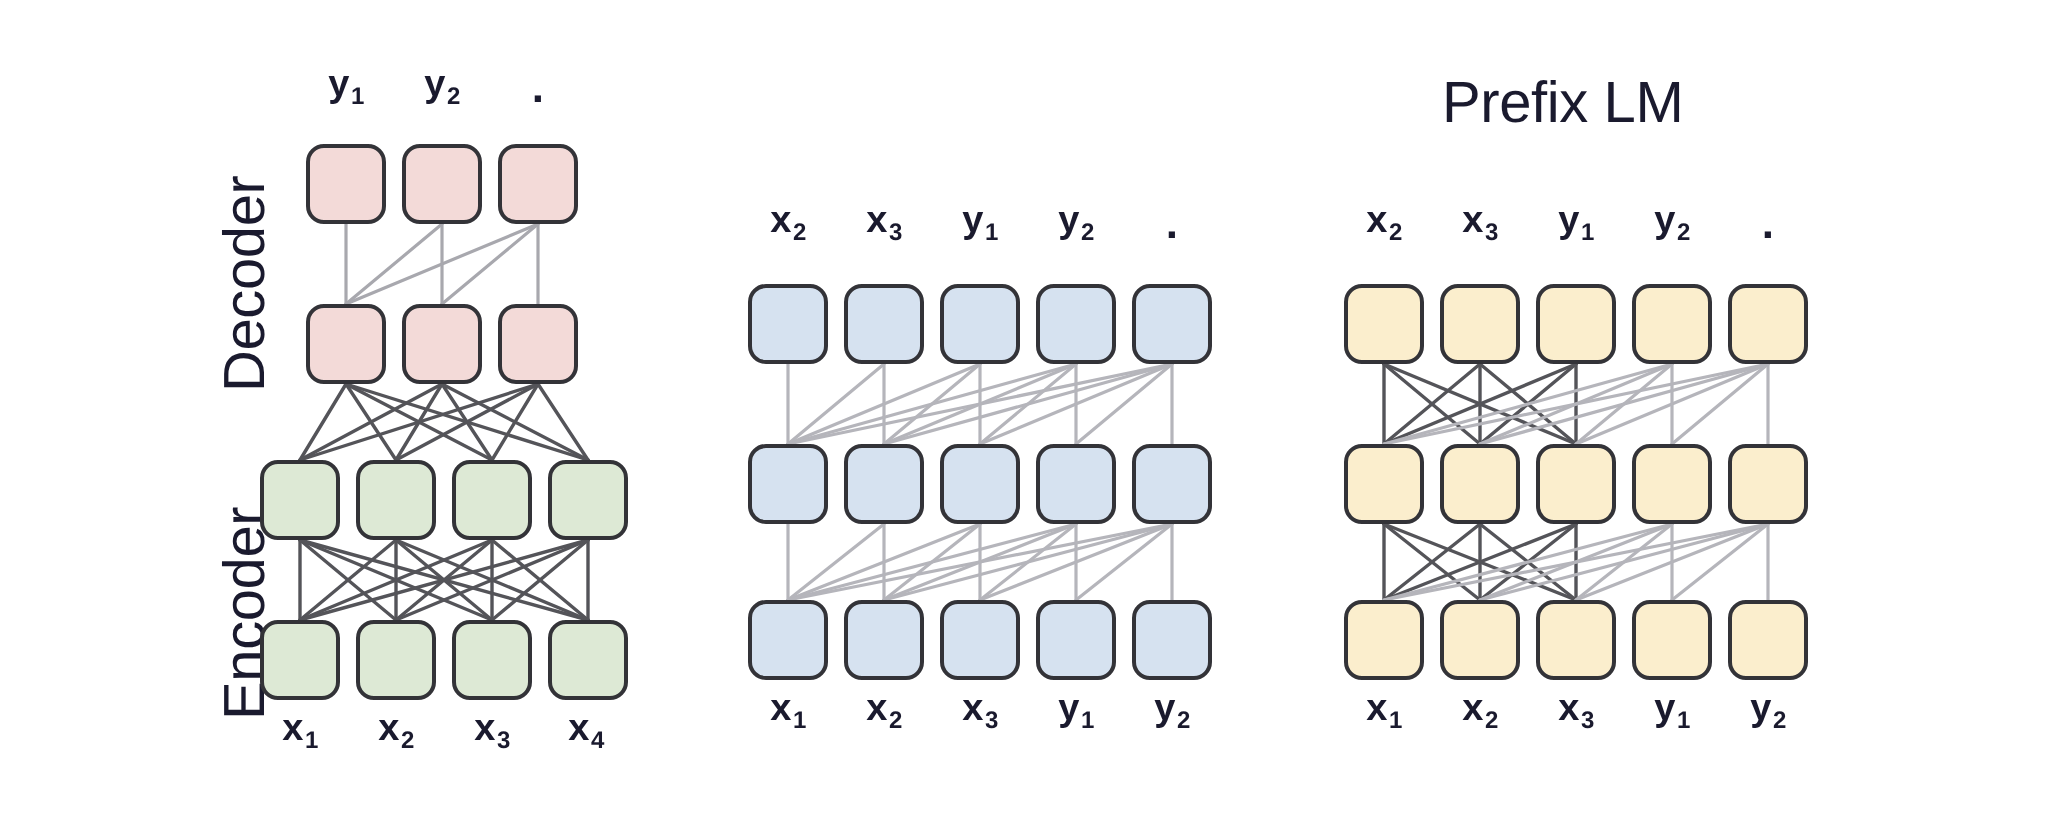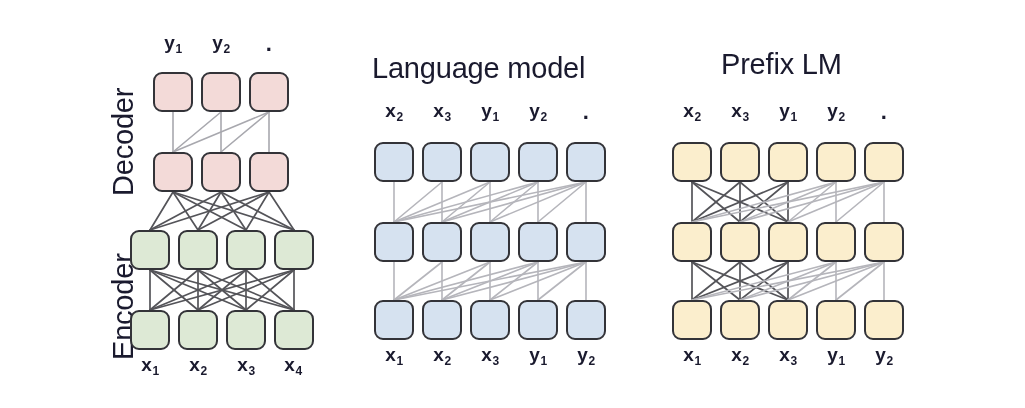--- a/index.html
+++ b/index.html
@@ -244,21 +244,20 @@
     <div class="node green" style="left:226px; top:310px;"></div>
     <div class="node green" style="left:274px; top:310px;"></div>
 
     <div class="tok" style="left:128px; top:354px;">x<sub>1</sub></div>
     <div class="tok" style="left:176px; top:354px;">x<sub>2</sub></div>
     <div class="tok" style="left:224px; top:354px;">x<sub>3</sub></div>
     <div class="tok" style="left:271px; top:354px;">x<sub>4</sub></div>
   </div>
 
   <div class="panel" id="panel-lm">
-    <div class="panel-title" style="left:12px; top:52px;">Language model</div>
 
     <div class="tok" style="left:12px;  top:100px;">x<sub>2</sub></div>
     <div class="tok" style="left:60px;  top:100px;">x<sub>3</sub></div>
     <div class="tok" style="left:108px; top:100px;">y<sub>1</sub></div>
     <div class="tok" style="left:156px; top:100px;">y<sub>2</sub></div>
     <div class="tok dot" style="left:204px; top:104px;">.</div>
 
     <div class="node blue" style="left:14px;  top:142px;"></div>
     <div class="node blue" style="left:62px;  top:142px;"></div>
     <div class="node blue" style="left:110px; top:142px;"></div>
@@ -278,21 +277,21 @@
     <div class="node blue" style="left:206px; top:300px;"></div>
 
     <div class="tok" style="left:12px;  top:344px;">x<sub>1</sub></div>
     <div class="tok" style="left:60px;  top:344px;">x<sub>2</sub></div>
     <div class="tok" style="left:108px; top:344px;">x<sub>3</sub></div>
     <div class="tok" style="left:156px; top:344px;">y<sub>1</sub></div>
     <div class="tok" style="left:204px; top:344px;">y<sub>2</sub></div>
   </div>
 
   <div class="panel" id="panel-prefix">
-    <div class="panel-title" style="left:61px; top:48px;text-align:center;">Prefix LM</div>
+    <div class="panel-title" style="left:61px; top:36px;text-align:center;">Prefix LM</div>
 
     <div class="tok" style="left:10px;  top:100px;">x<sub>2</sub></div>
     <div class="tok" style="left:58px;  top:100px;">x<sub>3</sub></div>
     <div class="tok" style="left:106px; top:100px;">y<sub>1</sub></div>
     <div class="tok" style="left:154px; top:100px;">y<sub>2</sub></div>
     <div class="tok dot" style="left:202px; top:104px;">.</div>
 
     <div class="node cream" style="left:12px;  top:142px;"></div>
     <div class="node cream" style="left:60px;  top:142px;"></div>
     <div class="node cream" style="left:108px; top:142px;"></div>

